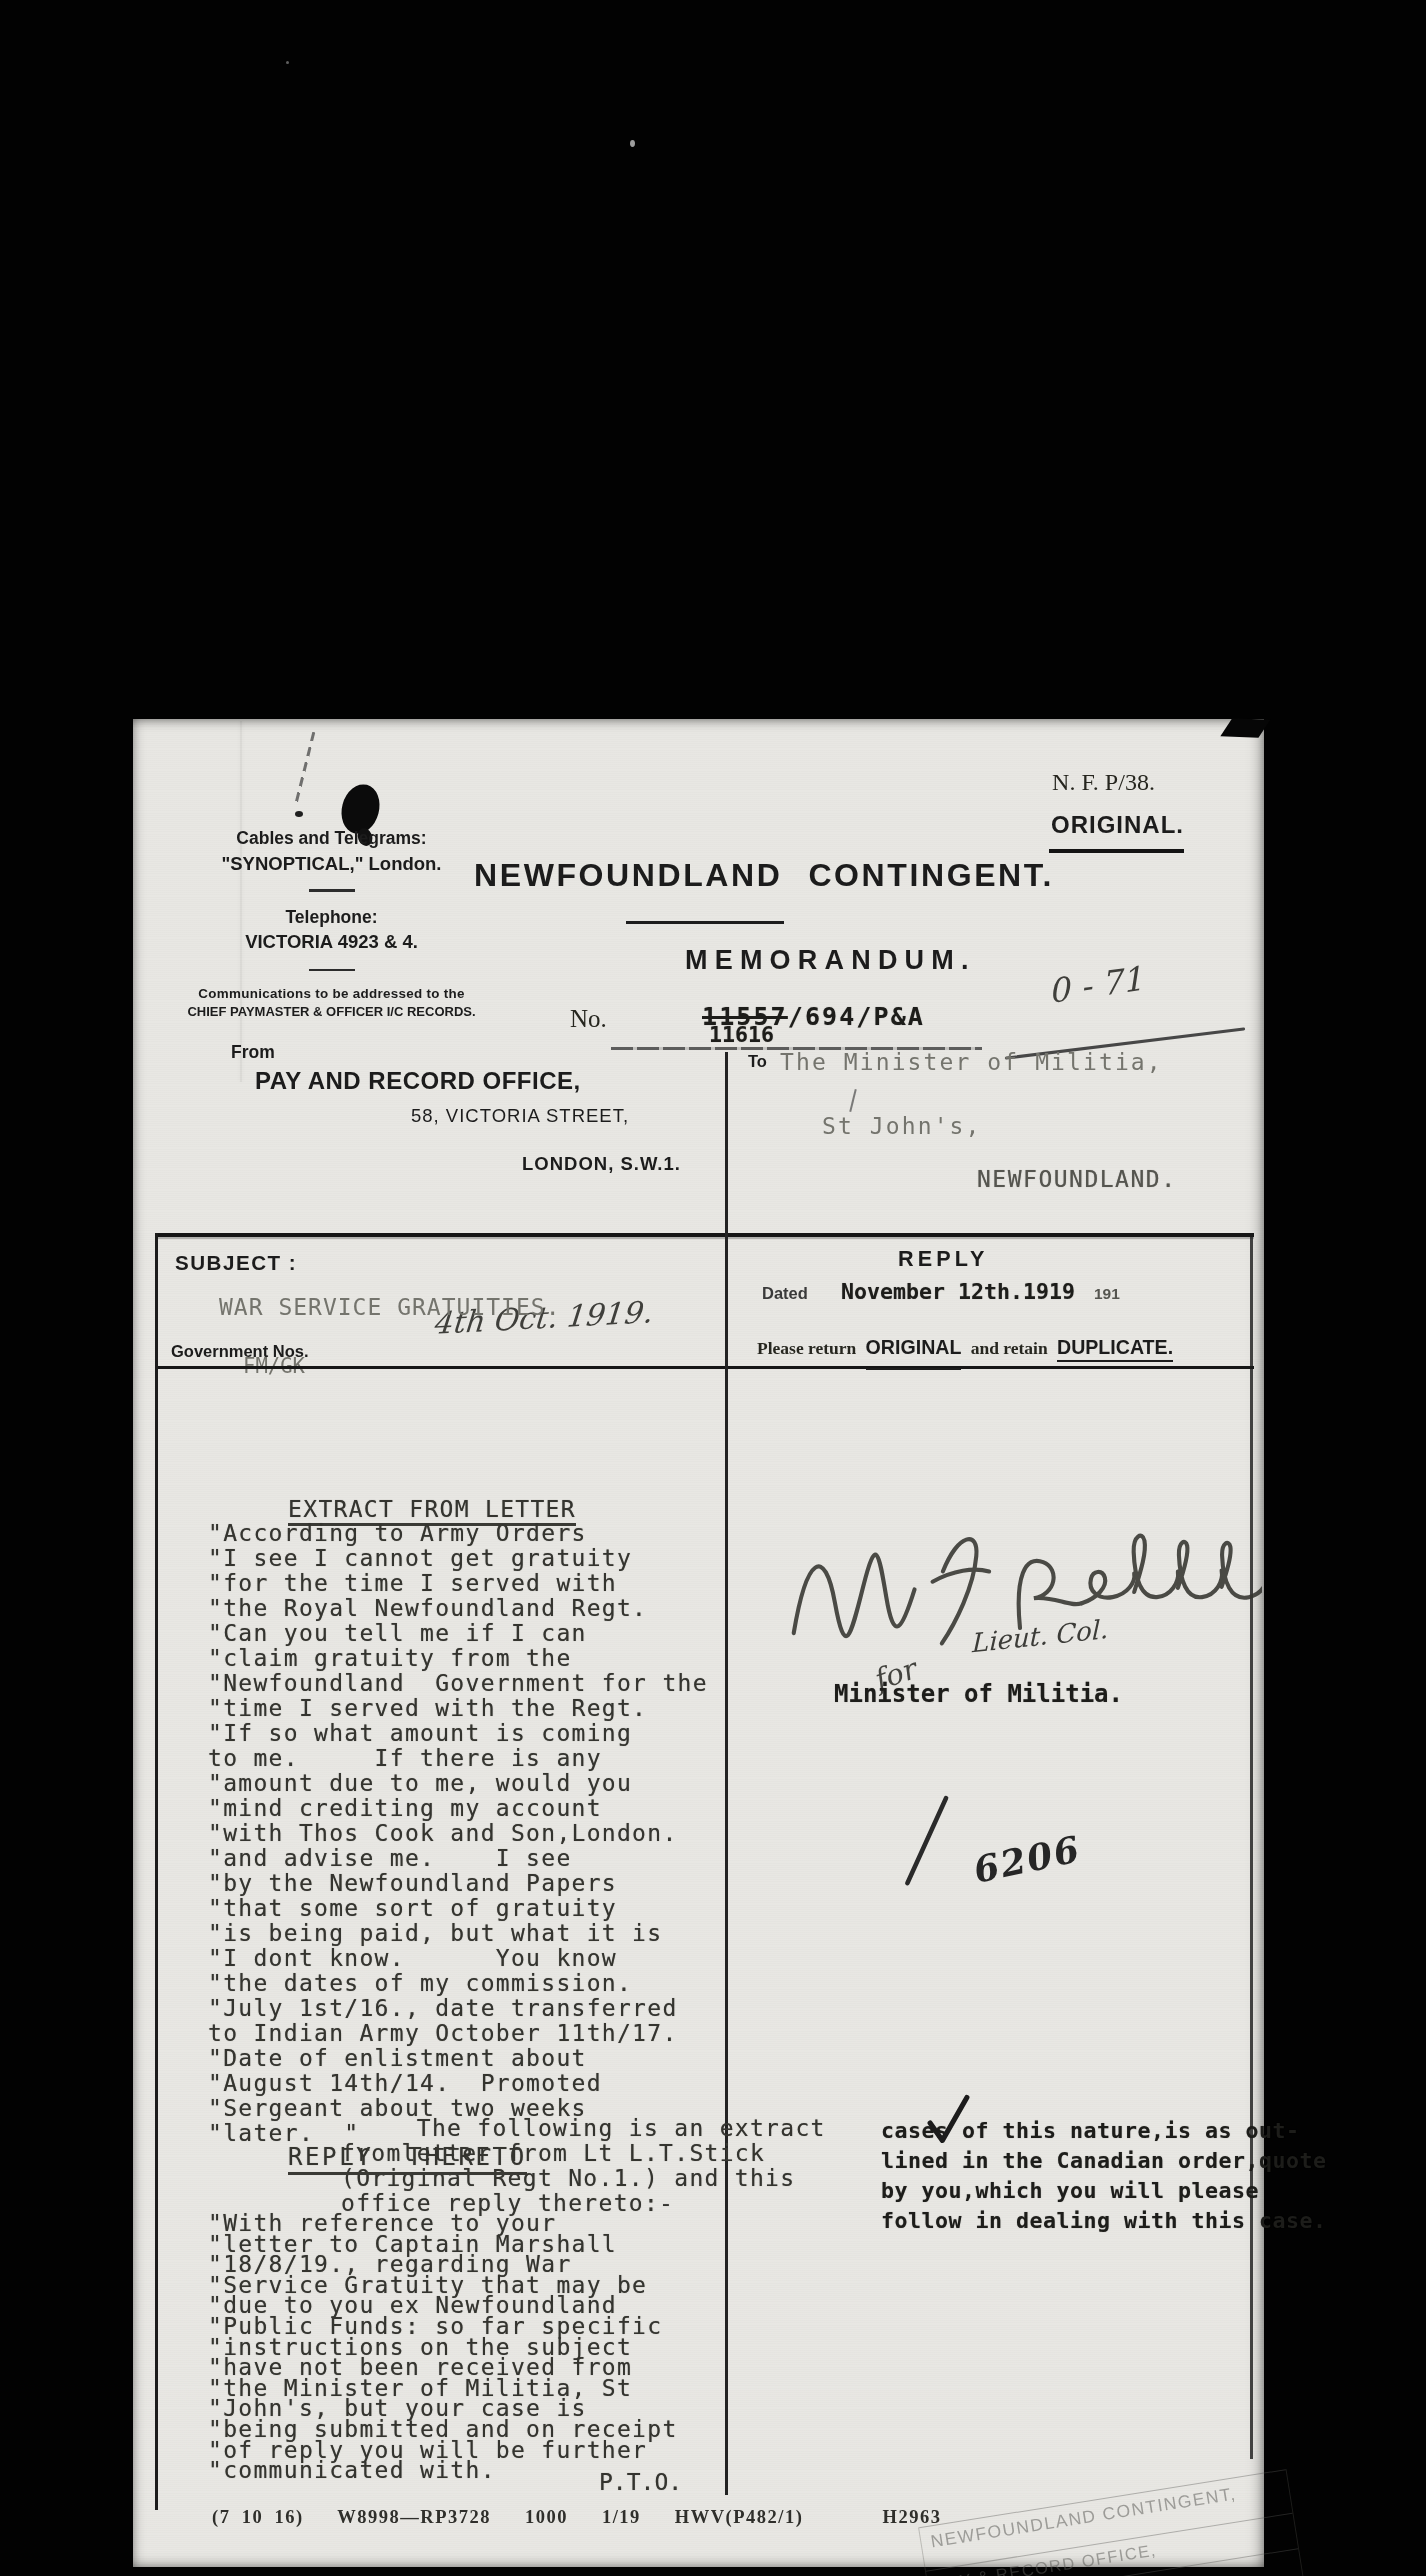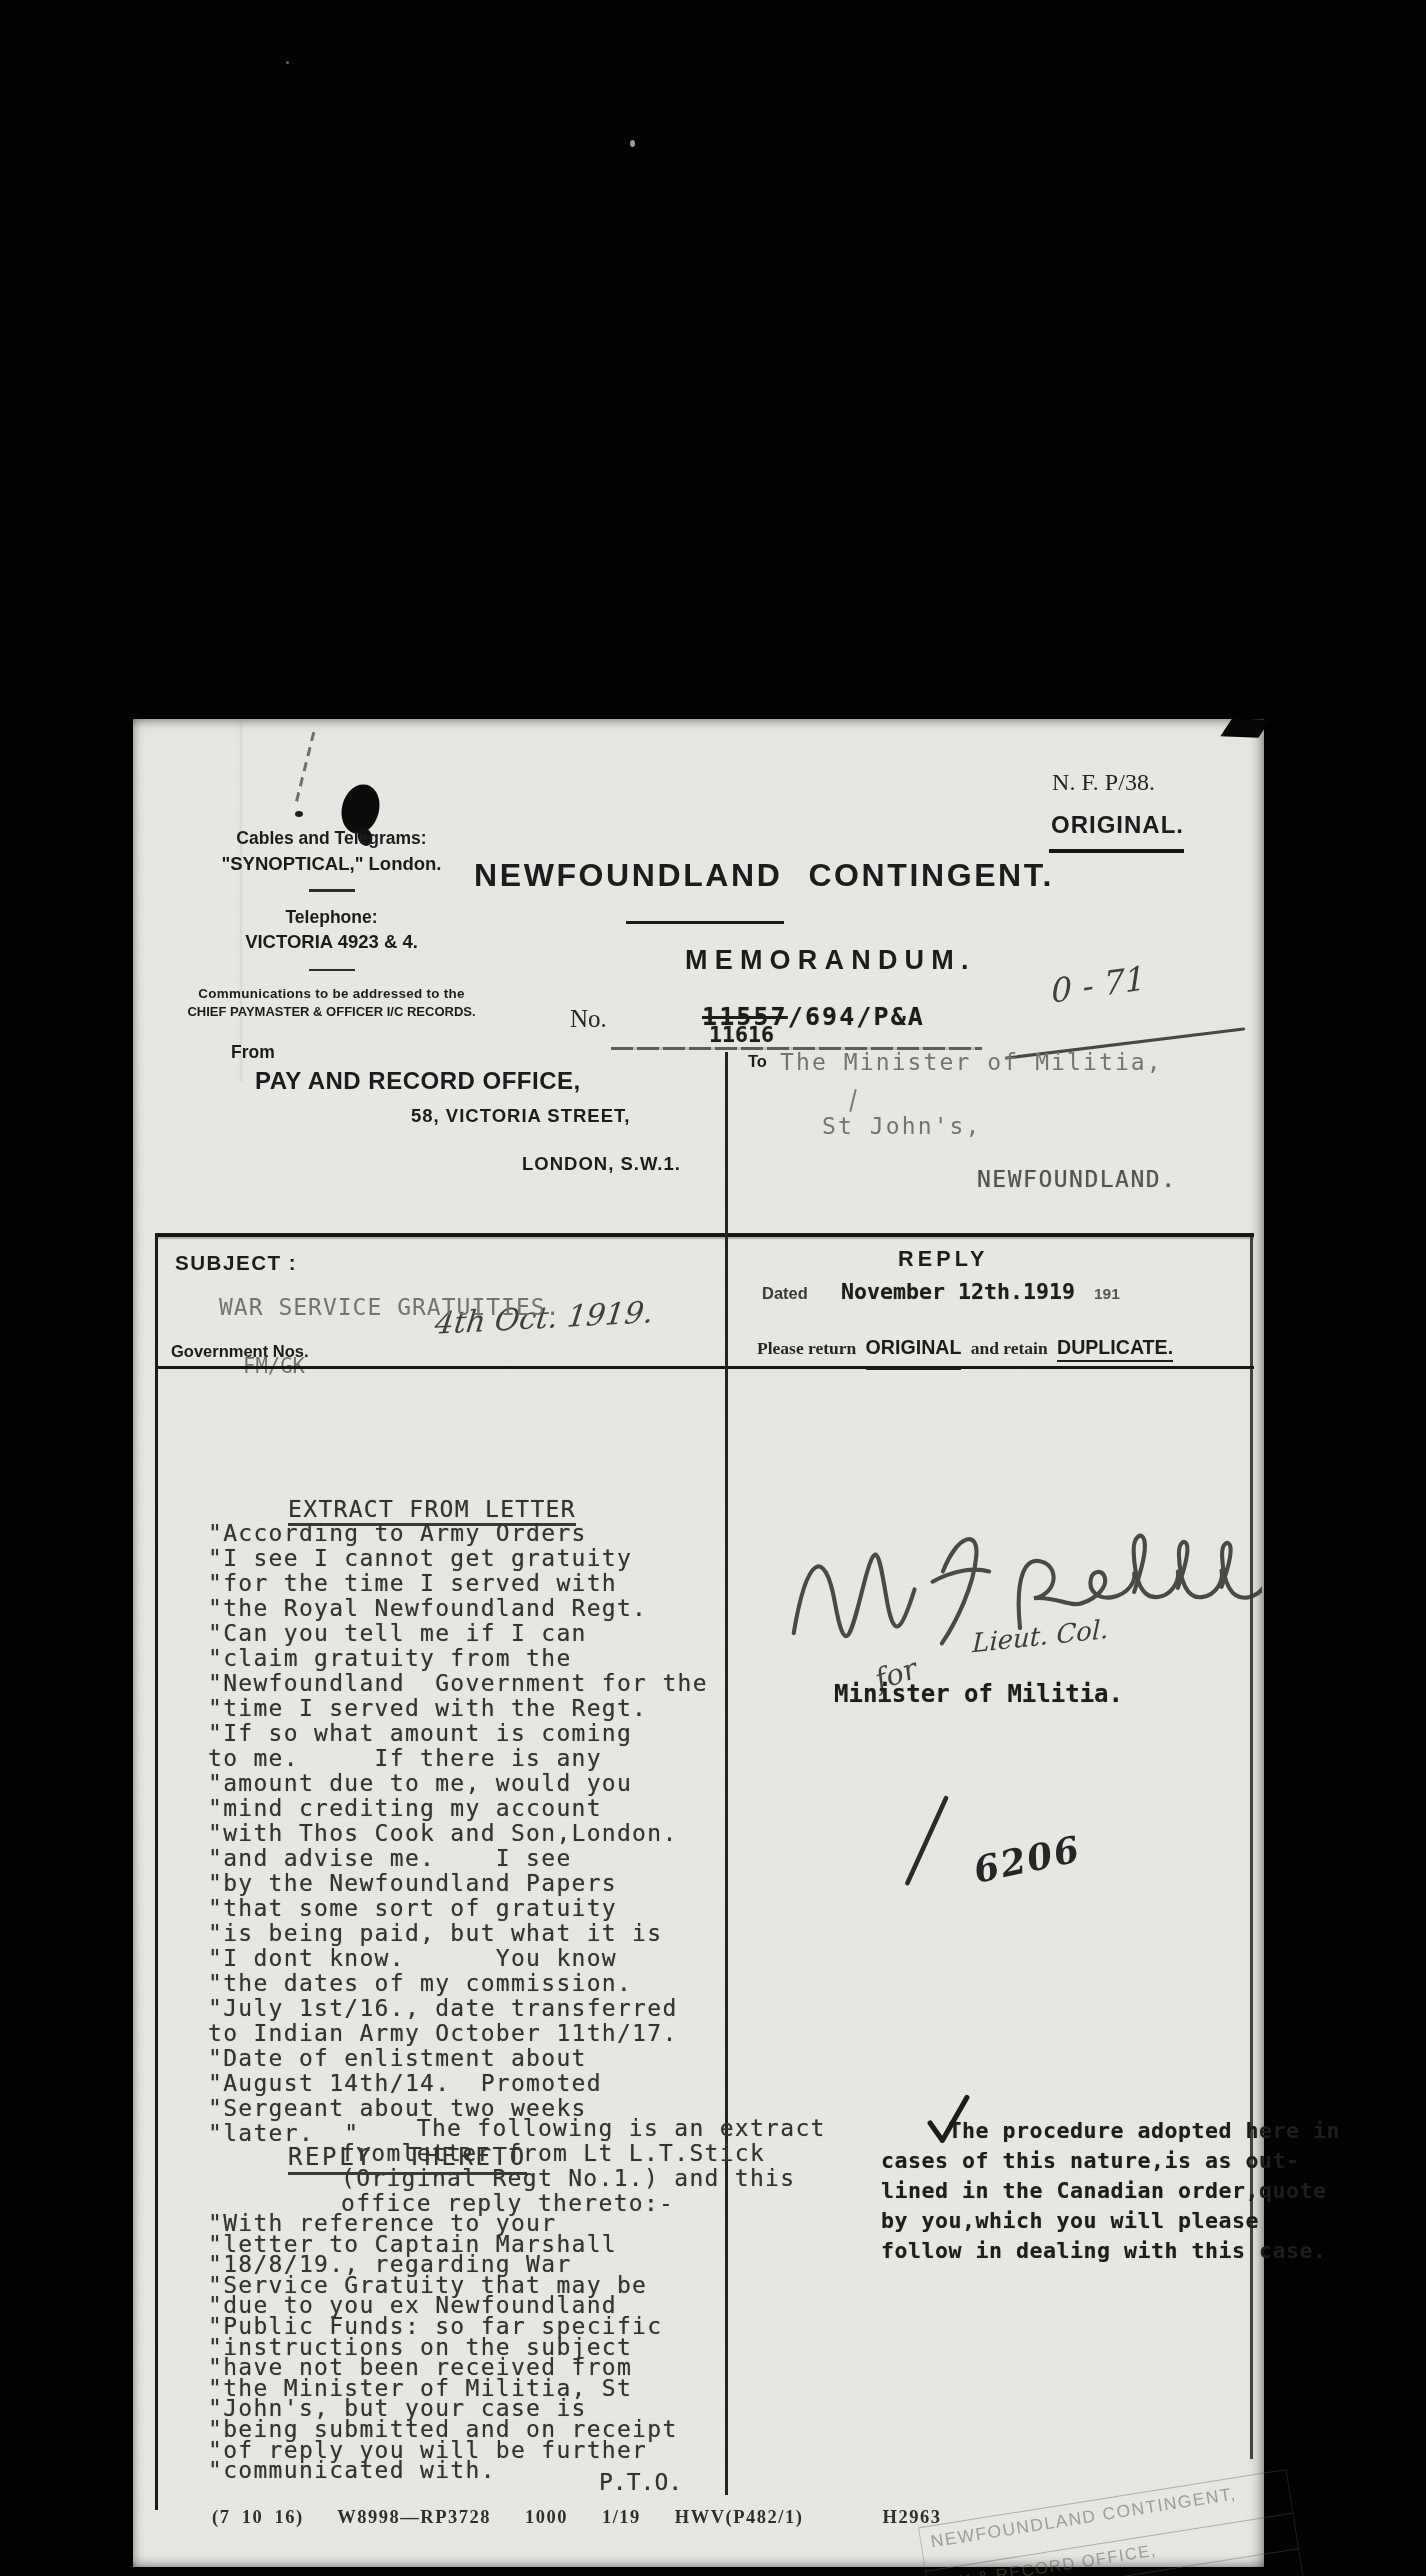--- a/index.html
+++ b/index.html
@@ -72,21 +72,21 @@
     <div class="abs printed" style="left:552px;top:226px;font-size:27px;font-weight:800;letter-spacing:7.2px;">MEMORANDUM.</div>
     <div class="abs typed-bold" style="left:576px;top:269px;font-size:21.6px;margin-top:34px;">11616</div>
     <div class="abs serifp" style="left:437px;top:286px;font-size:25px;">No.</div>
     <div class="abs typed-bold" style="left:569px;top:283px;font-size:25px;letter-spacing:2.1px;"><span style="text-decoration:line-through;text-decoration-thickness:3.1px;">11557</span><span>/694/P&amp;A</span></div>
     <div class="abs" style="left:478px;top:328px;width:371px;height:2.6px;opacity:.8;background:repeating-linear-gradient(90deg,#3a3a3a 0 21.6px,rgba(58,58,58,.25) 21.6px 26px);"></div>
     <div class="abs hand" style="left:918px;top:246px;font-size:33px;transform:rotate(-8deg) skewX(-6deg);">0 - 71</div>
     <div class="abs" style="left:871px;top:323px;width:242px;height:3.1px;background:#474747;border-radius:1.5px;transform:rotate(-7deg);"></div>
 
     <div class="abs printed" style="left:98px;top:323px;font-size:17.5px;font-weight:bold;">From</div>
     <div class="abs printed" style="left:122px;top:348px;font-size:24px;font-weight:700;letter-spacing:0.5px;">PAY AND RECORD OFFICE,</div>
-    <div class="abs printed" style="left:278px;top:386px;font-size:18.5px;font-weight:bold;letter-spacing:1px;">58, VICTORIA STREET,</div>
+    <div class="abs printed" style="left:278px;top:386px;font-size:18.5px;font-weight:normal;letter-spacing:1px;">58, VICTORIA STREET,</div>
     <div class="abs printed" style="left:389px;top:434px;font-size:18.5px;font-weight:bold;letter-spacing:1px;">LONDON, S.W.1.</div>
     <div class="abs hand" style="left:302px;top:581px;font-size:30px;transform:rotate(-3deg) skewX(-10deg);">4th Oct. 1919.</div>
     <div class="abs typed faded" style="left:110px;top:635px;font-size:20.6px;">FM/GK</div>
 
     <div class="abs printed" style="left:615px;top:333px;font-size:16.5px;font-weight:bold;">To</div>
     <div class="abs typed faded" style="left:647px;top:330px;font-size:23px;letter-spacing:2.1px;">The Minister of Militia,</div>
     <div class="abs" style="left:719px;top:370px;width:2.1px;height:23px;background:#555;transform:rotate(14deg);opacity:.75;"></div>
     <div class="abs typed faded" style="left:689px;top:394px;font-size:23px;letter-spacing:2.1px;">St John's,</div>
     <div class="abs typed" style="left:844px;top:447px;font-size:23px;letter-spacing:1.5px;color:#55554f;">NEWFOUNDLAND.</div>
 
@@ -117,21 +117,21 @@
     </div>
     <div class="abs typed" style="left:75px;top:802px;width:526px;font-size:23px;letter-spacing:1.3px;line-height:25px;"><div class="tline">"According to Army Orders</div><div class="tline">"I see I cannot get gratuity</div><div class="tline">"for the time I served with</div><div class="tline">"the Royal Newfoundland Regt.</div><div class="tline">"Can you tell me if I can</div><div class="tline">"claim gratuity from the</div><div class="tline">"Newfoundland  Government for the</div><div class="tline">"time I served with the Regt.</div><div class="tline">"If so what amount is coming</div><div class="tline">to me.     If there is any</div><div class="tline">"amount due to me, would you</div><div class="tline">"mind crediting my account</div><div class="tline">"with Thos Cook and Son,London.</div><div class="tline">"and advise me.    I see</div><div class="tline">"by the Newfoundland Papers</div><div class="tline">"that some sort of gratuity</div><div class="tline">"is being paid, but what it is</div><div class="tline">"I dont know.      You know</div><div class="tline">"the dates of my commission.</div><div class="tline">"July 1st/16., date transferred</div><div class="tline">to Indian Army October 11th/17.</div><div class="tline">"Date of enlistment about</div><div class="tline">"August 14th/14.  Promoted</div><div class="tline">"Sergeant about two weeks</div><div class="tline">"later.  "</div></div>
 
     <div class="abs" style="left:155px;top:1424px;">
       <span class="typed sec-head" style="font-size:24px;letter-spacing:2.6px;">REPLY  THERETO</span>
     </div>
     <div class="abs typed" style="left:75px;top:1494px;width:526px;font-size:23px;letter-spacing:1.3px;line-height:20.6px;"><div class="tline">"With reference to your</div><div class="tline">"letter to Captain Marshall</div><div class="tline">"18/8/19., regarding War</div><div class="tline">"Service Gratuity that may be</div><div class="tline">"due to you ex Newfoundland</div><div class="tline">"Public Funds: so far specific</div><div class="tline">"instructions on the subject</div><div class="tline">"have not been received from</div><div class="tline">"the Minister of Militia, St</div><div class="tline">"John's, but your case is</div><div class="tline">"being submitted and on receipt</div><div class="tline">"of reply you will be further</div><div class="tline">"communicated with.</div></div>
     <div class="abs typed" style="left:466px;top:1750px;font-size:23px;">P.T.O.</div>
     <div class="abs serifp" style="left:79px;top:1788px;font-size:18.5px;font-weight:bold;letter-spacing:1.5px;word-spacing:5.2px;white-space:pre;color:#2f2f2b;">(7 10 16)   W8998—RP3728   1000   1/19   HWV(P482/1)       H2963</div>
 
-    <div class="abs typed-bold" id="col-right-para"><div class="tline">     The procedure adopted here in</div><div class="tline">cases of this nature,is as out-</div><div class="tline">lined in the Canadian order,quote</div><div class="tline">by you,which you will please</div><div class="tline">follow in dealing with this case.</div></div>
+    <div class="abs typed-bold" id="col-right-para"><div class="tline">cases of this nature,is as out-</div><div class="tline">lined in the Canadian order,quote</div><div class="tline">by you,which you will please</div><div class="tline">follow in dealing with this case.</div></div>
 
     <svg class="abs" style="left:645px;top:801px;" width="484" height="144" viewBox="0 0 940 280">
       <g fill="none" stroke="#353530" stroke-width="8" stroke-linecap="round" opacity=".88">
         <path d="M30,220 C55,70 90,50 110,160 S140,230 165,130 S195,60 210,150 S240,215 265,135"></path>
         <path d="M320,100 C350,25 390,20 385,70 C380,130 345,200 318,240"></path>
         <path d="M300,120 C340,98 380,92 410,100"></path>
         <path d="M470,210 C460,110 480,68 515,82 C548,95 540,145 497,152 C540,148 565,170 590,162"></path>
         <path d="M590,162 C620,152 640,130 635,112 C630,96 612,98 608,114 C602,138 622,155 650,150 C680,144 695,120 692,104"></path>
         <path d="M692,140 C706,96 716,62 712,40 C708,22 690,30 691,62 C693,115 706,152 736,150 C764,148 780,120 777,100"></path>
         <path d="M777,132 C790,95 798,66 795,50 C792,36 778,42 779,68 C781,118 794,154 824,150 C852,146 866,118 862,98"></path>

